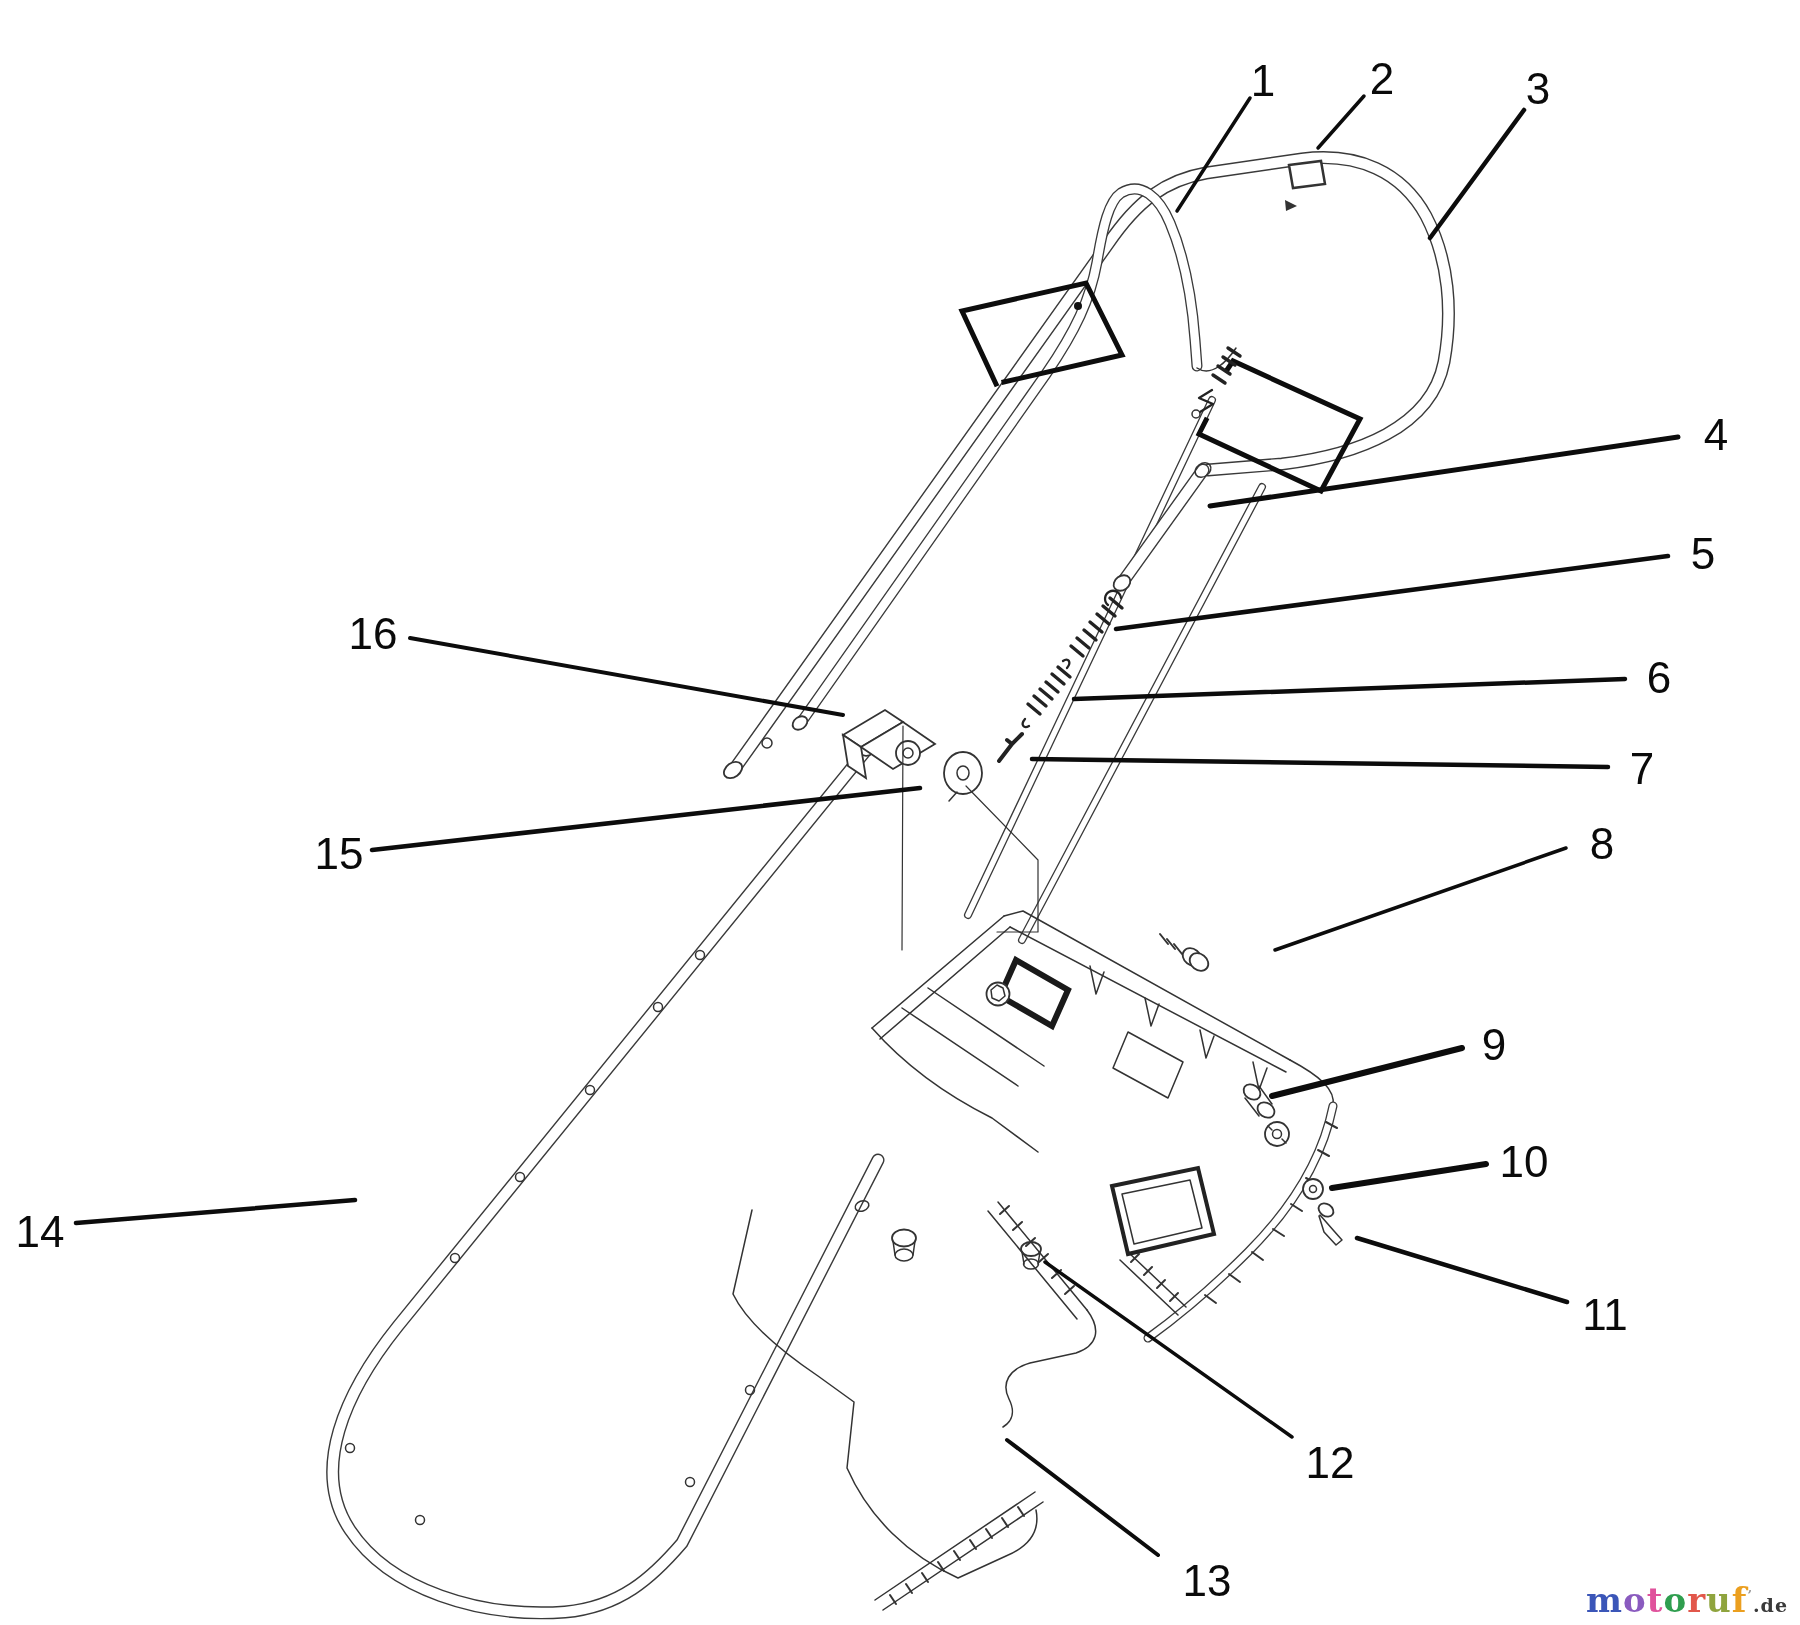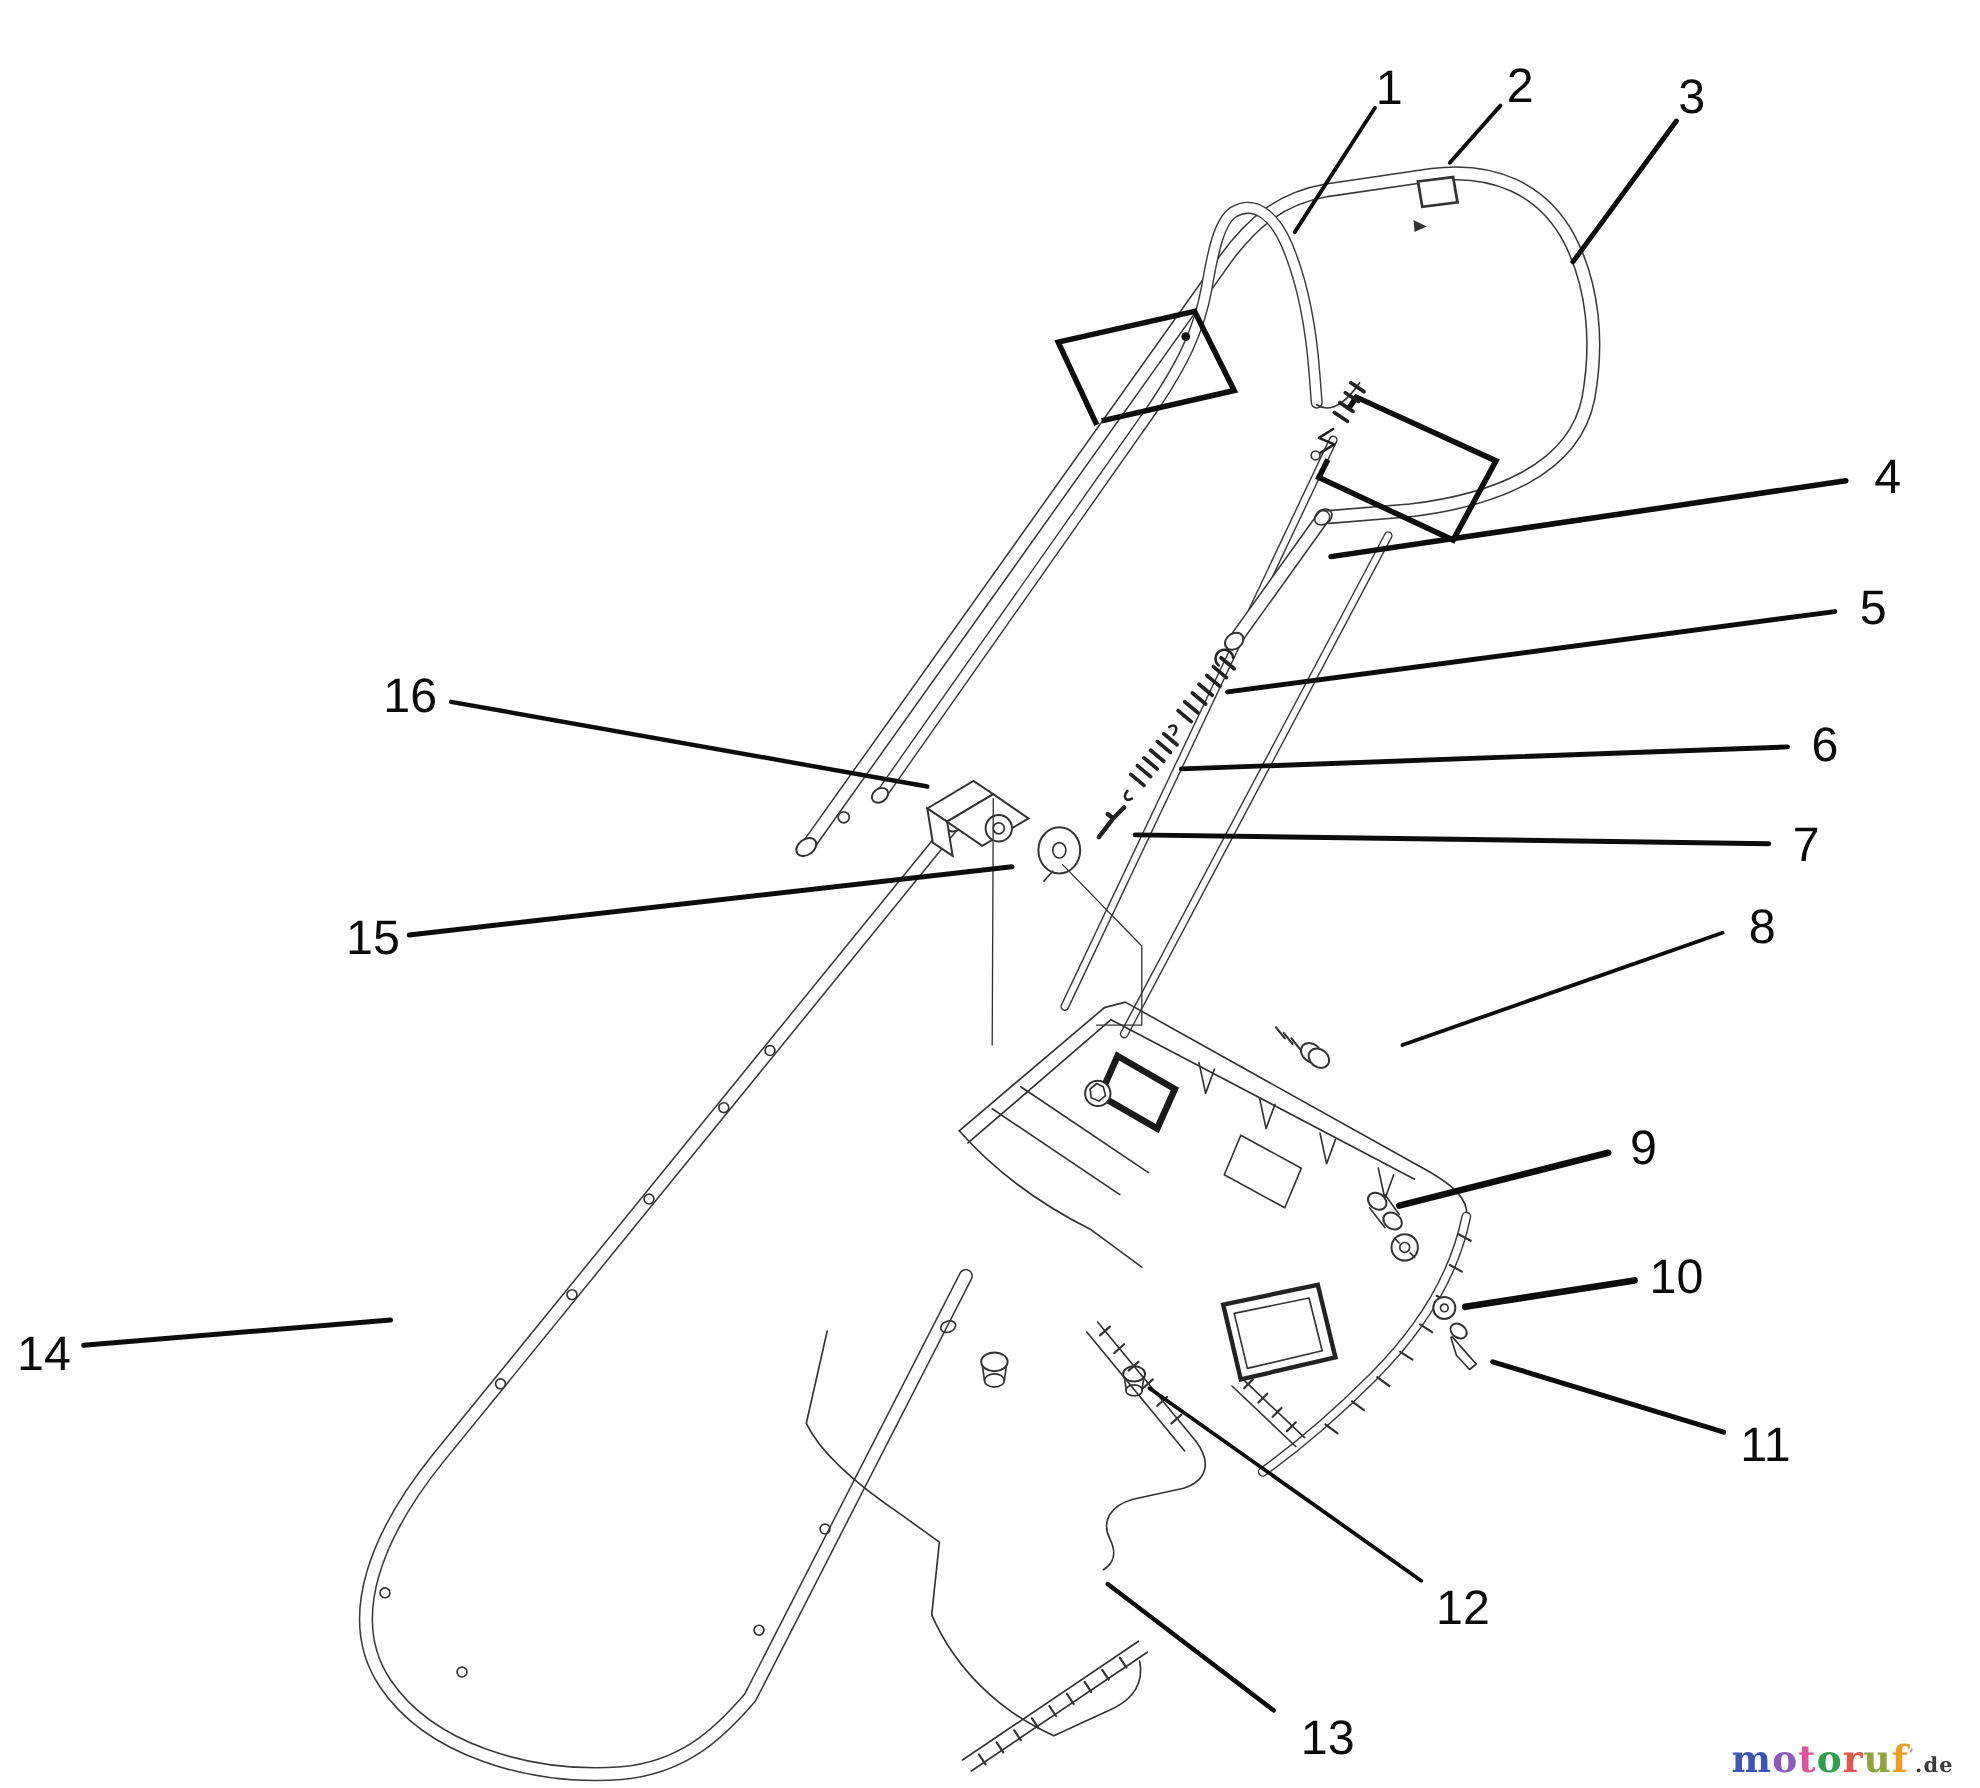--- a/index.html
+++ b/index.html
@@ -10,21 +10,21 @@
   .ln{fill:none;stroke:#333;stroke-width:1.5;stroke-linecap:round;stroke-linejoin:round;}
   .lnB{fill:none;stroke:#222;stroke-width:2.3;stroke-linecap:round;stroke-linejoin:round;}
   .thick{fill:none;stroke:#0d0d0d;stroke-width:5;stroke-linecap:square;stroke-linejoin:miter;}
   .tube-o{fill:none;stroke:#3a3a3a;stroke-linecap:round;stroke-linejoin:round;}
   .tube-i{fill:none;stroke:#ffffff;stroke-linecap:round;stroke-linejoin:round;}
   .tick{stroke:#222;stroke-width:3.4;stroke-linecap:round;}
   .tick2{stroke:#333;stroke-width:2;stroke-linecap:round;}
   .wh{fill:#fff;stroke:#333;stroke-width:1.8;}
   .leader{stroke:#0c0c0c;fill:none;stroke-linecap:round;}
   .callout-text{font:400 44px "Liberation Sans",sans-serif;fill:#0a0a0a;}
-  #logo{position:absolute;right:24px;bottom:8px;
+  #logo{position:absolute;right:12px;bottom:8px;
         font:bold 34px "DejaVu Serif","Liberation Serif",serif;
         letter-spacing:1px;white-space:nowrap;line-height:1;}
   #logo .suffix{font:bold 19px "DejaVu Serif","Liberation Serif",serif;color:#3a3a3a;}
   #logo .tm{font:bold 13px "DejaVu Serif",serif;color:#9a9a9a;vertical-align:super;}
 </style>
 </head>
 <body>
 
 <div id="stage">
 <svg id="art" width="1800" height="1625" viewBox="0 0 1800 1625" xmlns="http://www.w3.org/2000/svg">

